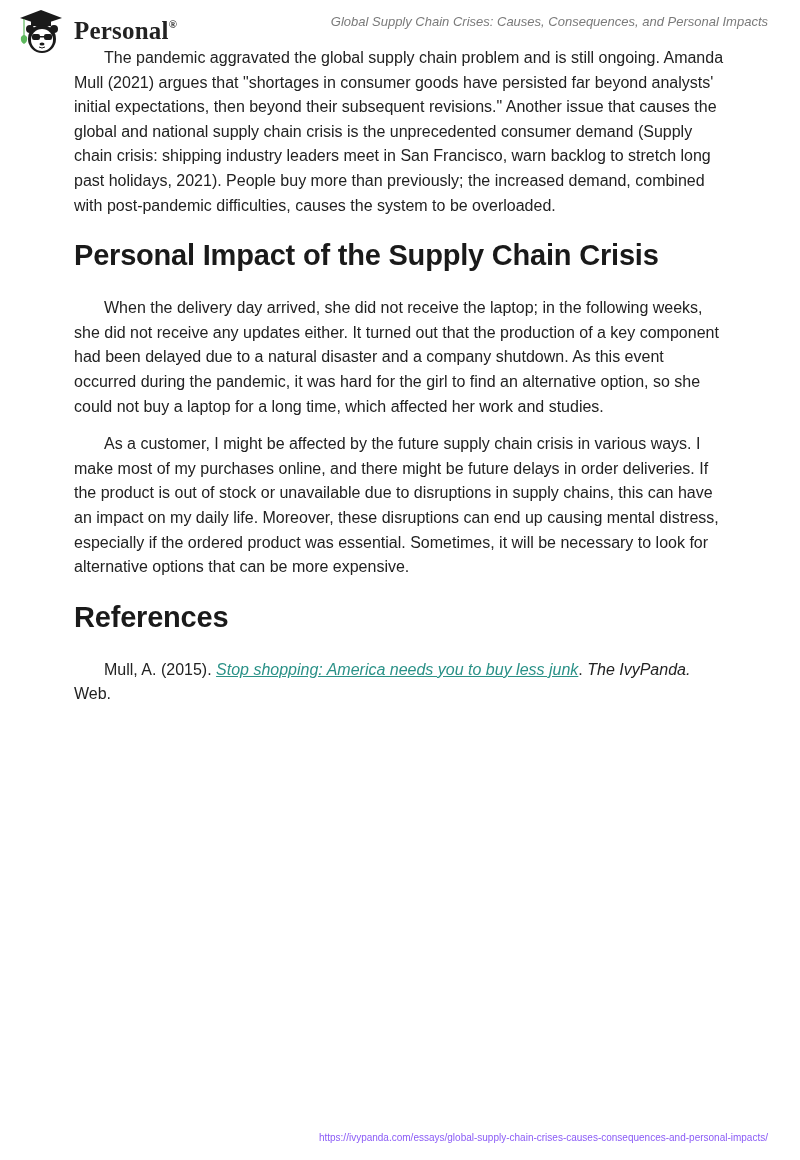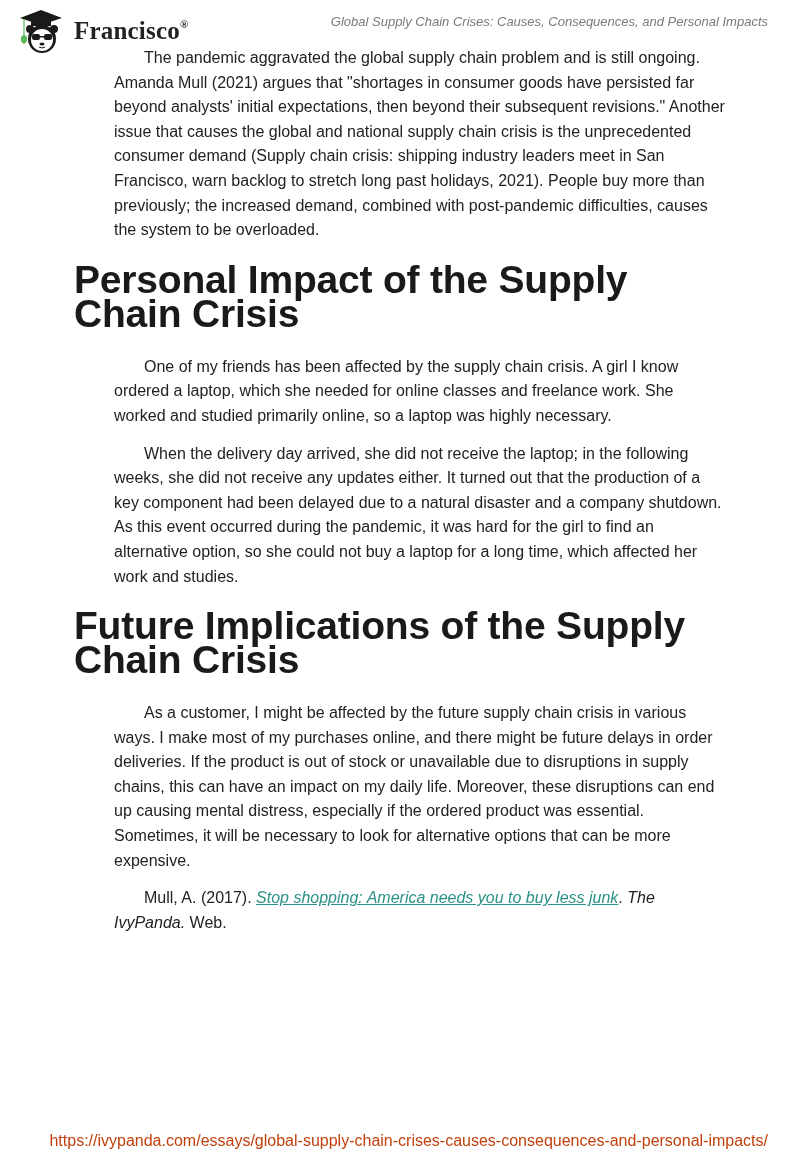--- a/index.html
+++ b/index.html
@@ -6,25 +6,25 @@
   body { width: 800px; height: 1160px; position: relative; overflow: hidden;
          font-family: "Liberation Sans", sans-serif; color: #222222; }
   .header { position: absolute; top: 0; left: 0; width: 800px; height: 60px; }
   .logo { position: absolute; left: 16px; top: 6px; display: flex; align-items: center; }
   .logo-mark { width: 50px; height: 50px; }
   .logo-text { font-family: "Liberation Serif", serif; font-weight: bold; font-size: 25px; color: #222; margin-left: 8px; letter-spacing: 0.2px; }
   .logo-text sup { font-size: 11px; vertical-align: super; position: relative; top: -2px; }
   .header-title { position: absolute; right: 32px; top: 14px; font-size: 13px; color: #7a7a7a; font-style: italic; }
   .content { position: absolute; left: 74px; top: 46px; width: 652px; }
   p { margin: 0 0 13px 0; font-size: 16px; line-height: 24.6px; color: #222; }
-  p.indent { text-indent: 30px; margin-left: 40px; }
-  h2 { margin: 20px 0 24px 0; font-size: 39px; font-weight: bold; color: #1a1a1a; line-height: 34px; letter-spacing: -0.2px; }
+  p.indent { text-indent: 30px; }
+  h2 { margin: 20px 0 24px 0; font-size: 29px; font-weight: bold; color: #1a1a1a; line-height: 34px; letter-spacing: -0.2px; }
   a.ref-link { color: #2a9187; text-decoration: underline; font-style: italic; }
   em { font-style: italic; }
-  .footer-url { position: absolute; right: 32px; top: 1132px; font-size: 16px; color: #c2410c; }
+  .footer-url { position: absolute; right: 32px; top: 1132px; font-size: 10px; color: #8b5cf6; }
 </style>
 </head>
 <body>
 
 <div class="header">
   <div class="logo">
     <svg class="logo-mark" viewBox="0 0 50 50">
 
       <polygon points="25,4 46,12 25,19 4,12" fill="#1a1a1a"></polygon>
       <rect x="15" y="13" width="20" height="7" fill="#1a1a1a"></rect>
@@ -38,34 +38,33 @@
       <circle cx="14" cy="23" r="4" fill="#1a1a1a"></circle>
       <circle cx="38" cy="23" r="4" fill="#1a1a1a"></circle>
 
       <rect x="16" y="28" width="8" height="6" rx="2" fill="#1a1a1a"></rect>
       <rect x="28" y="28" width="8" height="6" rx="2" fill="#1a1a1a"></rect>
       <rect x="24" y="30" width="4" height="1.5" fill="#1a1a1a"></rect>
 
       <ellipse cx="26" cy="38" rx="2.5" ry="1.6" fill="#1a1a1a"></ellipse>
       <path d="M23 41 Q26 43 29 41" stroke="#1a1a1a" stroke-width="1" fill="none"></path>
     </svg>
-    <span class="logo-text"><span>Francisco</span><sup>®</sup></span>
+    <span class="logo-text"><span>Personal</span><sup>®</sup></span>
   </div>
   <div class="header-title">Global Supply Chain Crises: Causes, Consequences, and Personal Impacts</div>
 </div>
 
 <div class="content">
   <p class="indent">The pandemic aggravated the global supply chain problem and is still ongoing. Amanda Mull (2021) argues that "shortages in consumer goods have persisted far beyond analysts' initial expectations, then beyond their subsequent revisions." Another issue that causes the global and national supply chain crisis is the unprecedented consumer demand (Supply chain crisis: shipping industry leaders meet in San Francisco, warn backlog to stretch long past holidays, 2021). People buy more than previously; the increased demand, combined with post-pandemic difficulties, causes the system to be overloaded.</p>
 
   <h2>Personal Impact of the Supply Chain Crisis</h2>
-  <p class="indent">One of my friends has been affected by the supply chain crisis. A girl I know ordered a laptop, which she needed for online classes and freelance work. She worked and studied primarily online, so a laptop was highly necessary.</p>
   <p class="indent">When the delivery day arrived, she did not receive the laptop; in the following weeks, she did not receive any updates either. It turned out that the production of a key component had been delayed due to a natural disaster and a company shutdown. As this event occurred during the pandemic, it was hard for the girl to find an alternative option, so she could not buy a laptop for a long time, which affected her work and studies.</p>
 
-  <h2>Future Implications of the Supply Chain Crisis</h2>
   <p class="indent">As a customer, I might be affected by the future supply chain crisis in various ways. I make most of my purchases online, and there might be future delays in order deliveries. If the product is out of stock or unavailable due to disruptions in supply chains, this can have an impact on my daily life. Moreover, these disruptions can end up causing mental distress, especially if the ordered product was essential. Sometimes, it will be necessary to look for alternative options that can be more expensive.</p>
 
+  <h2>References</h2>
 
   <p class="indent">
-    <span>Mull, A. (2017). </span><a class="ref-link" href="#">Stop shopping: America needs you to buy less junk</a><span>. </span><em>The IvyPanda.</em><span> Web.</span>
+    <span>Mull, A. (2015). </span><a class="ref-link" href="#">Stop shopping: America needs you to buy less junk</a><span>. </span><em>The IvyPanda.</em><span> Web.</span>
   </p>
 </div>
 
 <div class="footer-url">https://ivypanda.com/essays/global-supply-chain-crises-causes-consequences-and-personal-impacts/</div>
 
 </body></html>

